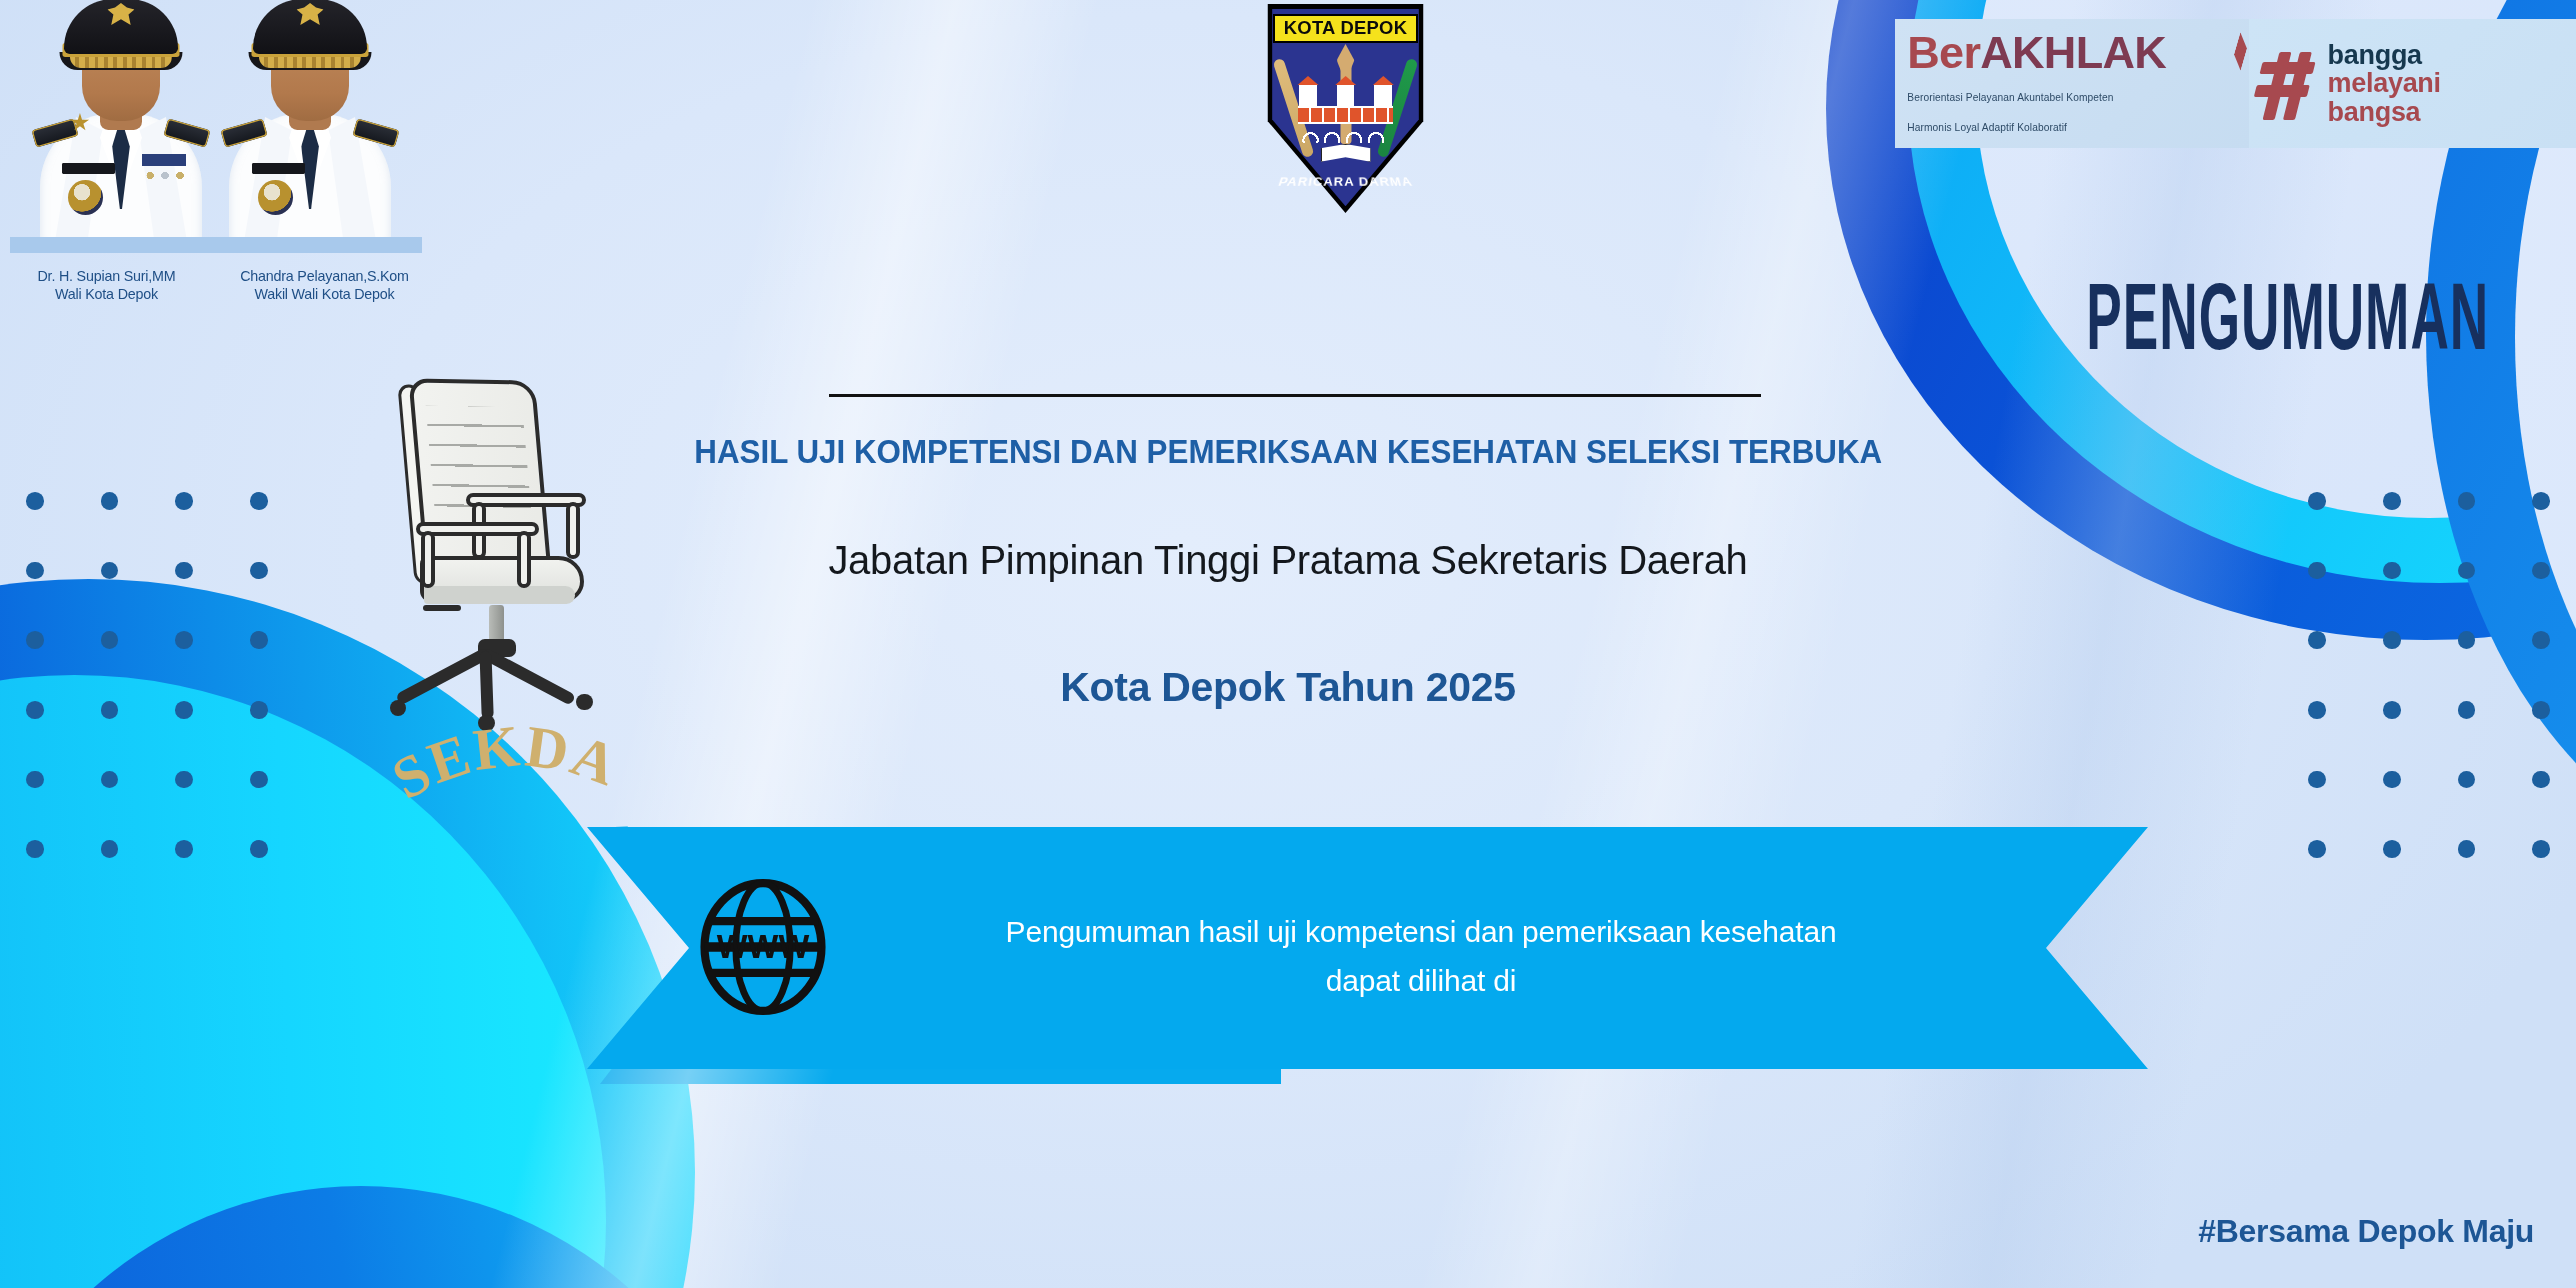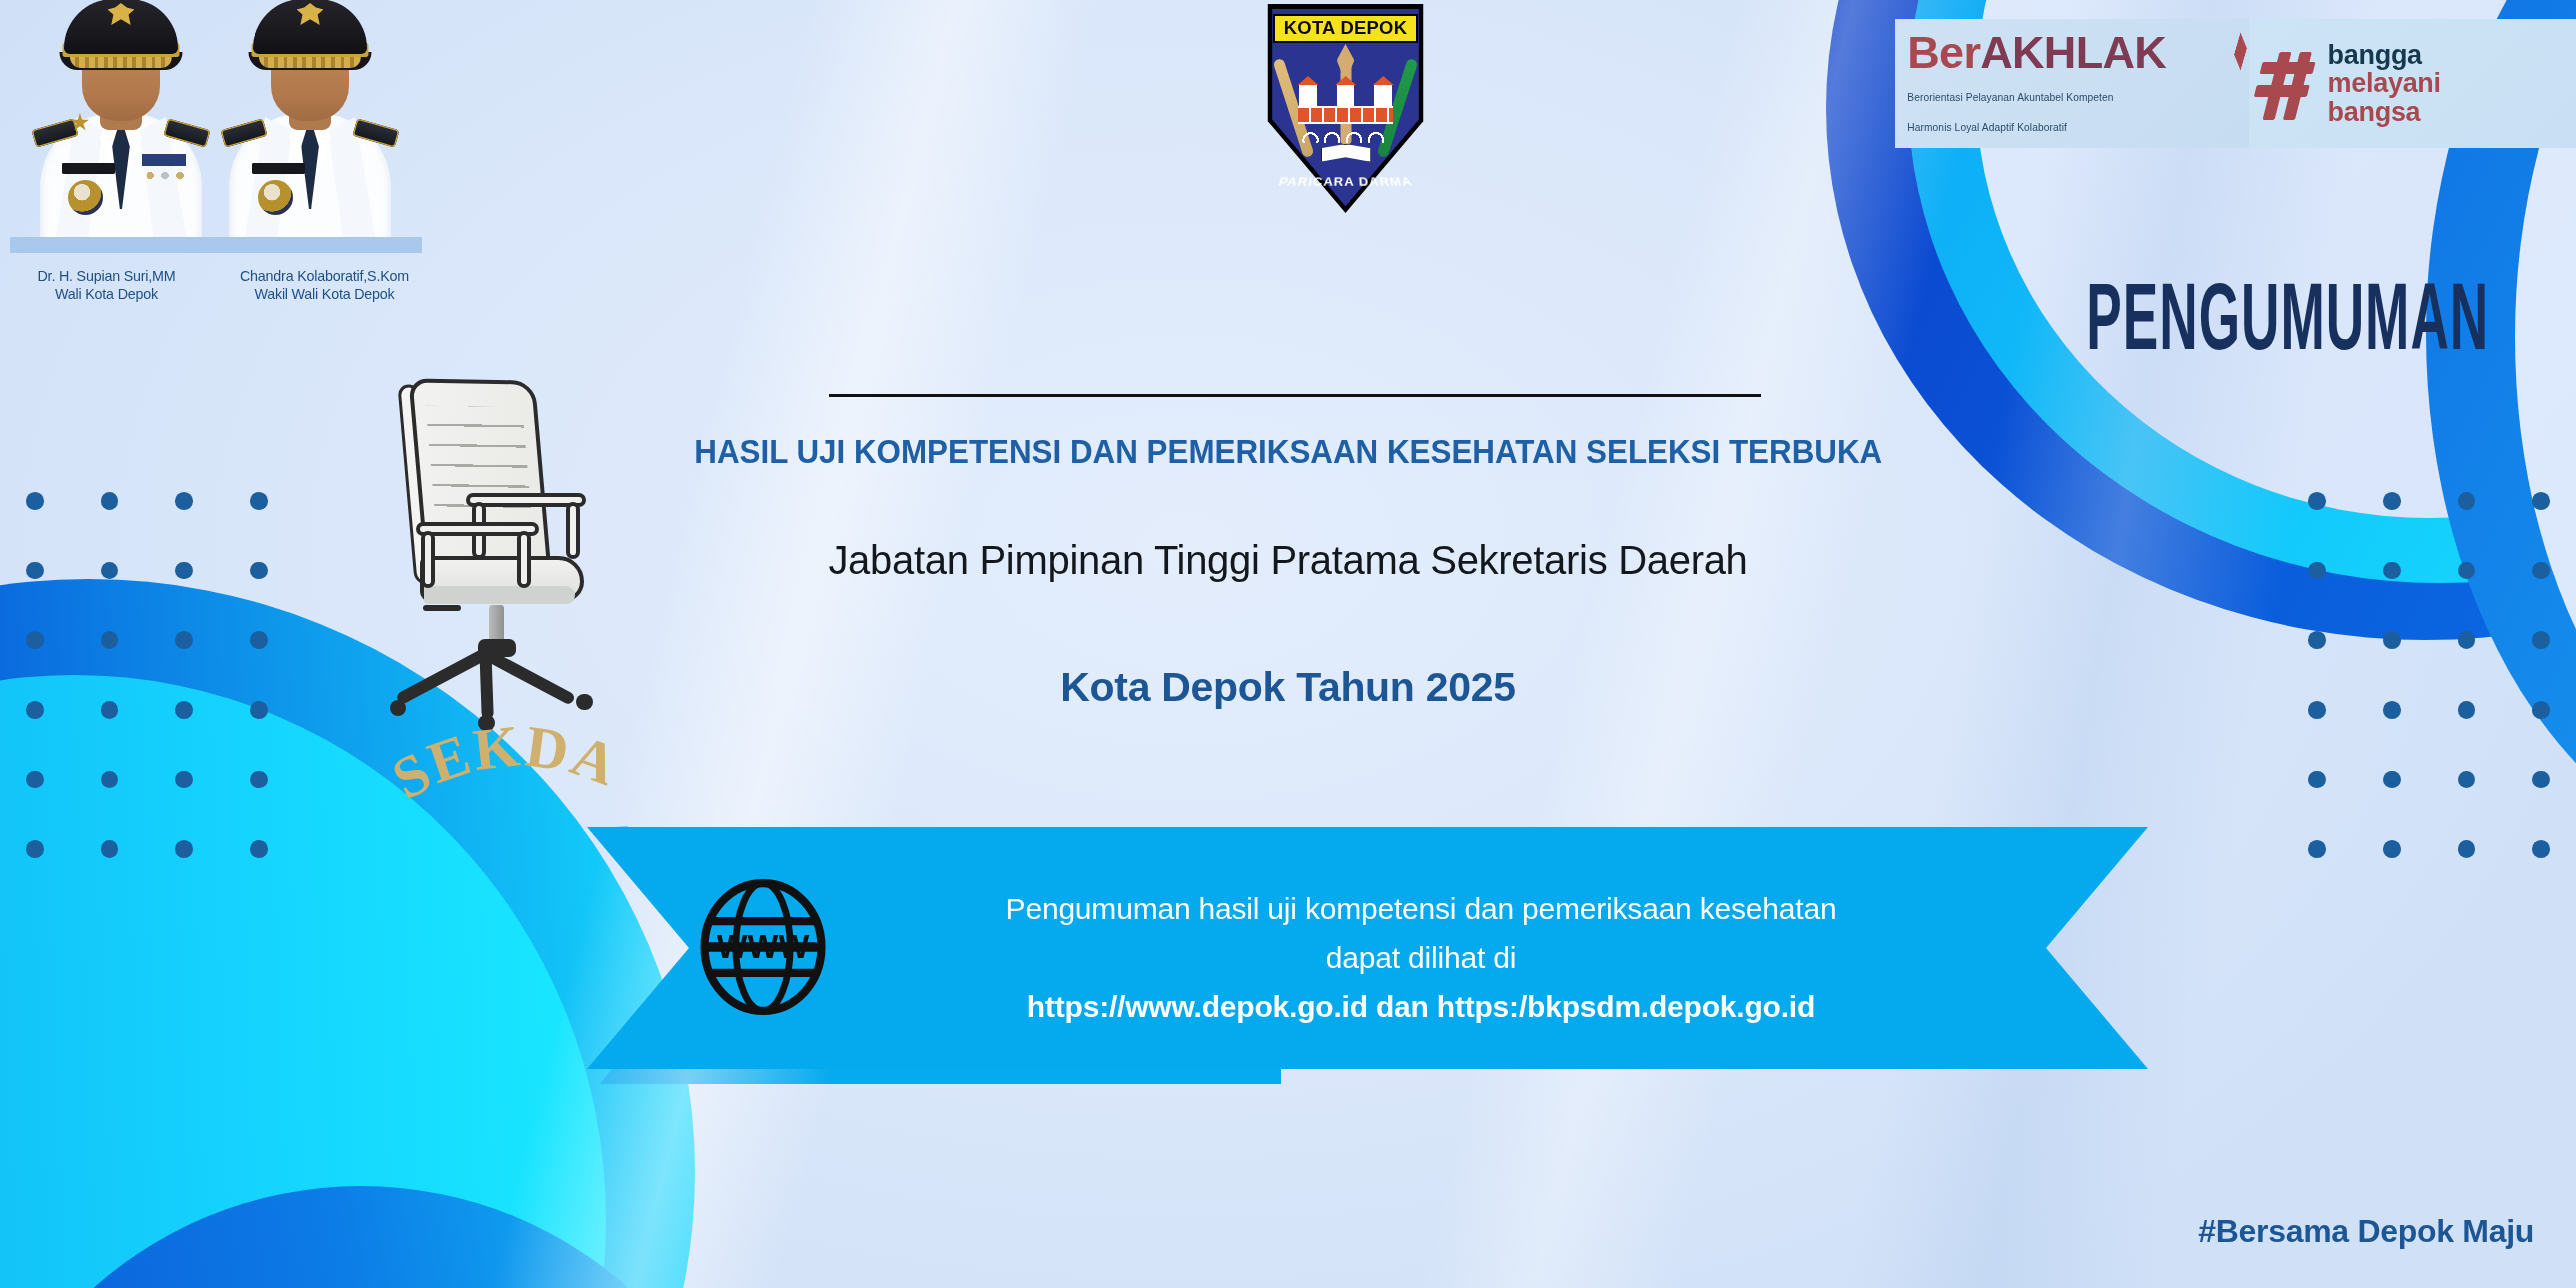--- a/index.html
+++ b/index.html
@@ -572,21 +572,21 @@
         <div class="garuda"></div>
       </div>
     </div>
     <div class="capstrip"></div>
     <div class="names">
       <div class="nm">
         <div class="n1">Dr. H. Supian Suri,MM</div>
         <div class="n2">Wali Kota Depok</div>
       </div>
       <div class="nm">
-        <div class="n1">Chandra Kolaboratif,S.Kom</div>
+        <div class="n1">Chandra Pelayanan,S.Kom</div>
         <div class="n2">Wakil Wali Kota Depok</div>
       </div>
     </div>
   </div>
 
   <div class="crest">
     <div class="shield"></div>
     <div class="inner"></div>
     <div class="topbar">
       <span>KOTA DEPOK</span>
@@ -678,19 +678,18 @@
       <ellipse cx="50" cy="50" rx="20" ry="47" fill="none" stroke="#111" stroke-width="5"></ellipse>
       <path d="M9 31 H91" stroke="#111" stroke-width="6" fill="none"></path>
       <path d="M7 50 H93" stroke="#111" stroke-width="7" fill="none"></path>
       <path d="M9 69 H91" stroke="#111" stroke-width="6" fill="none"></path>
       <text x="50" y="58" text-anchor="middle" font-family="Liberation Sans, sans-serif" font-size="24" font-weight="bold" fill="#111">WWW</text>
     </svg>
   </div>
   <div class="ribbon-text">
     <div class="r1">Pengumuman hasil uji kompetensi dan pemeriksaan kesehatan</div>
     <div class="r2">dapat dilihat di</div>
-    <div class="r3">https://www.depok.go.id dan https:/bkpsdm.depok.go.id</div>
   </div>
 
   <div class="hashtag">#Bersama Depok Maju</div>
 
 </div>
 
 
 </body></html>

